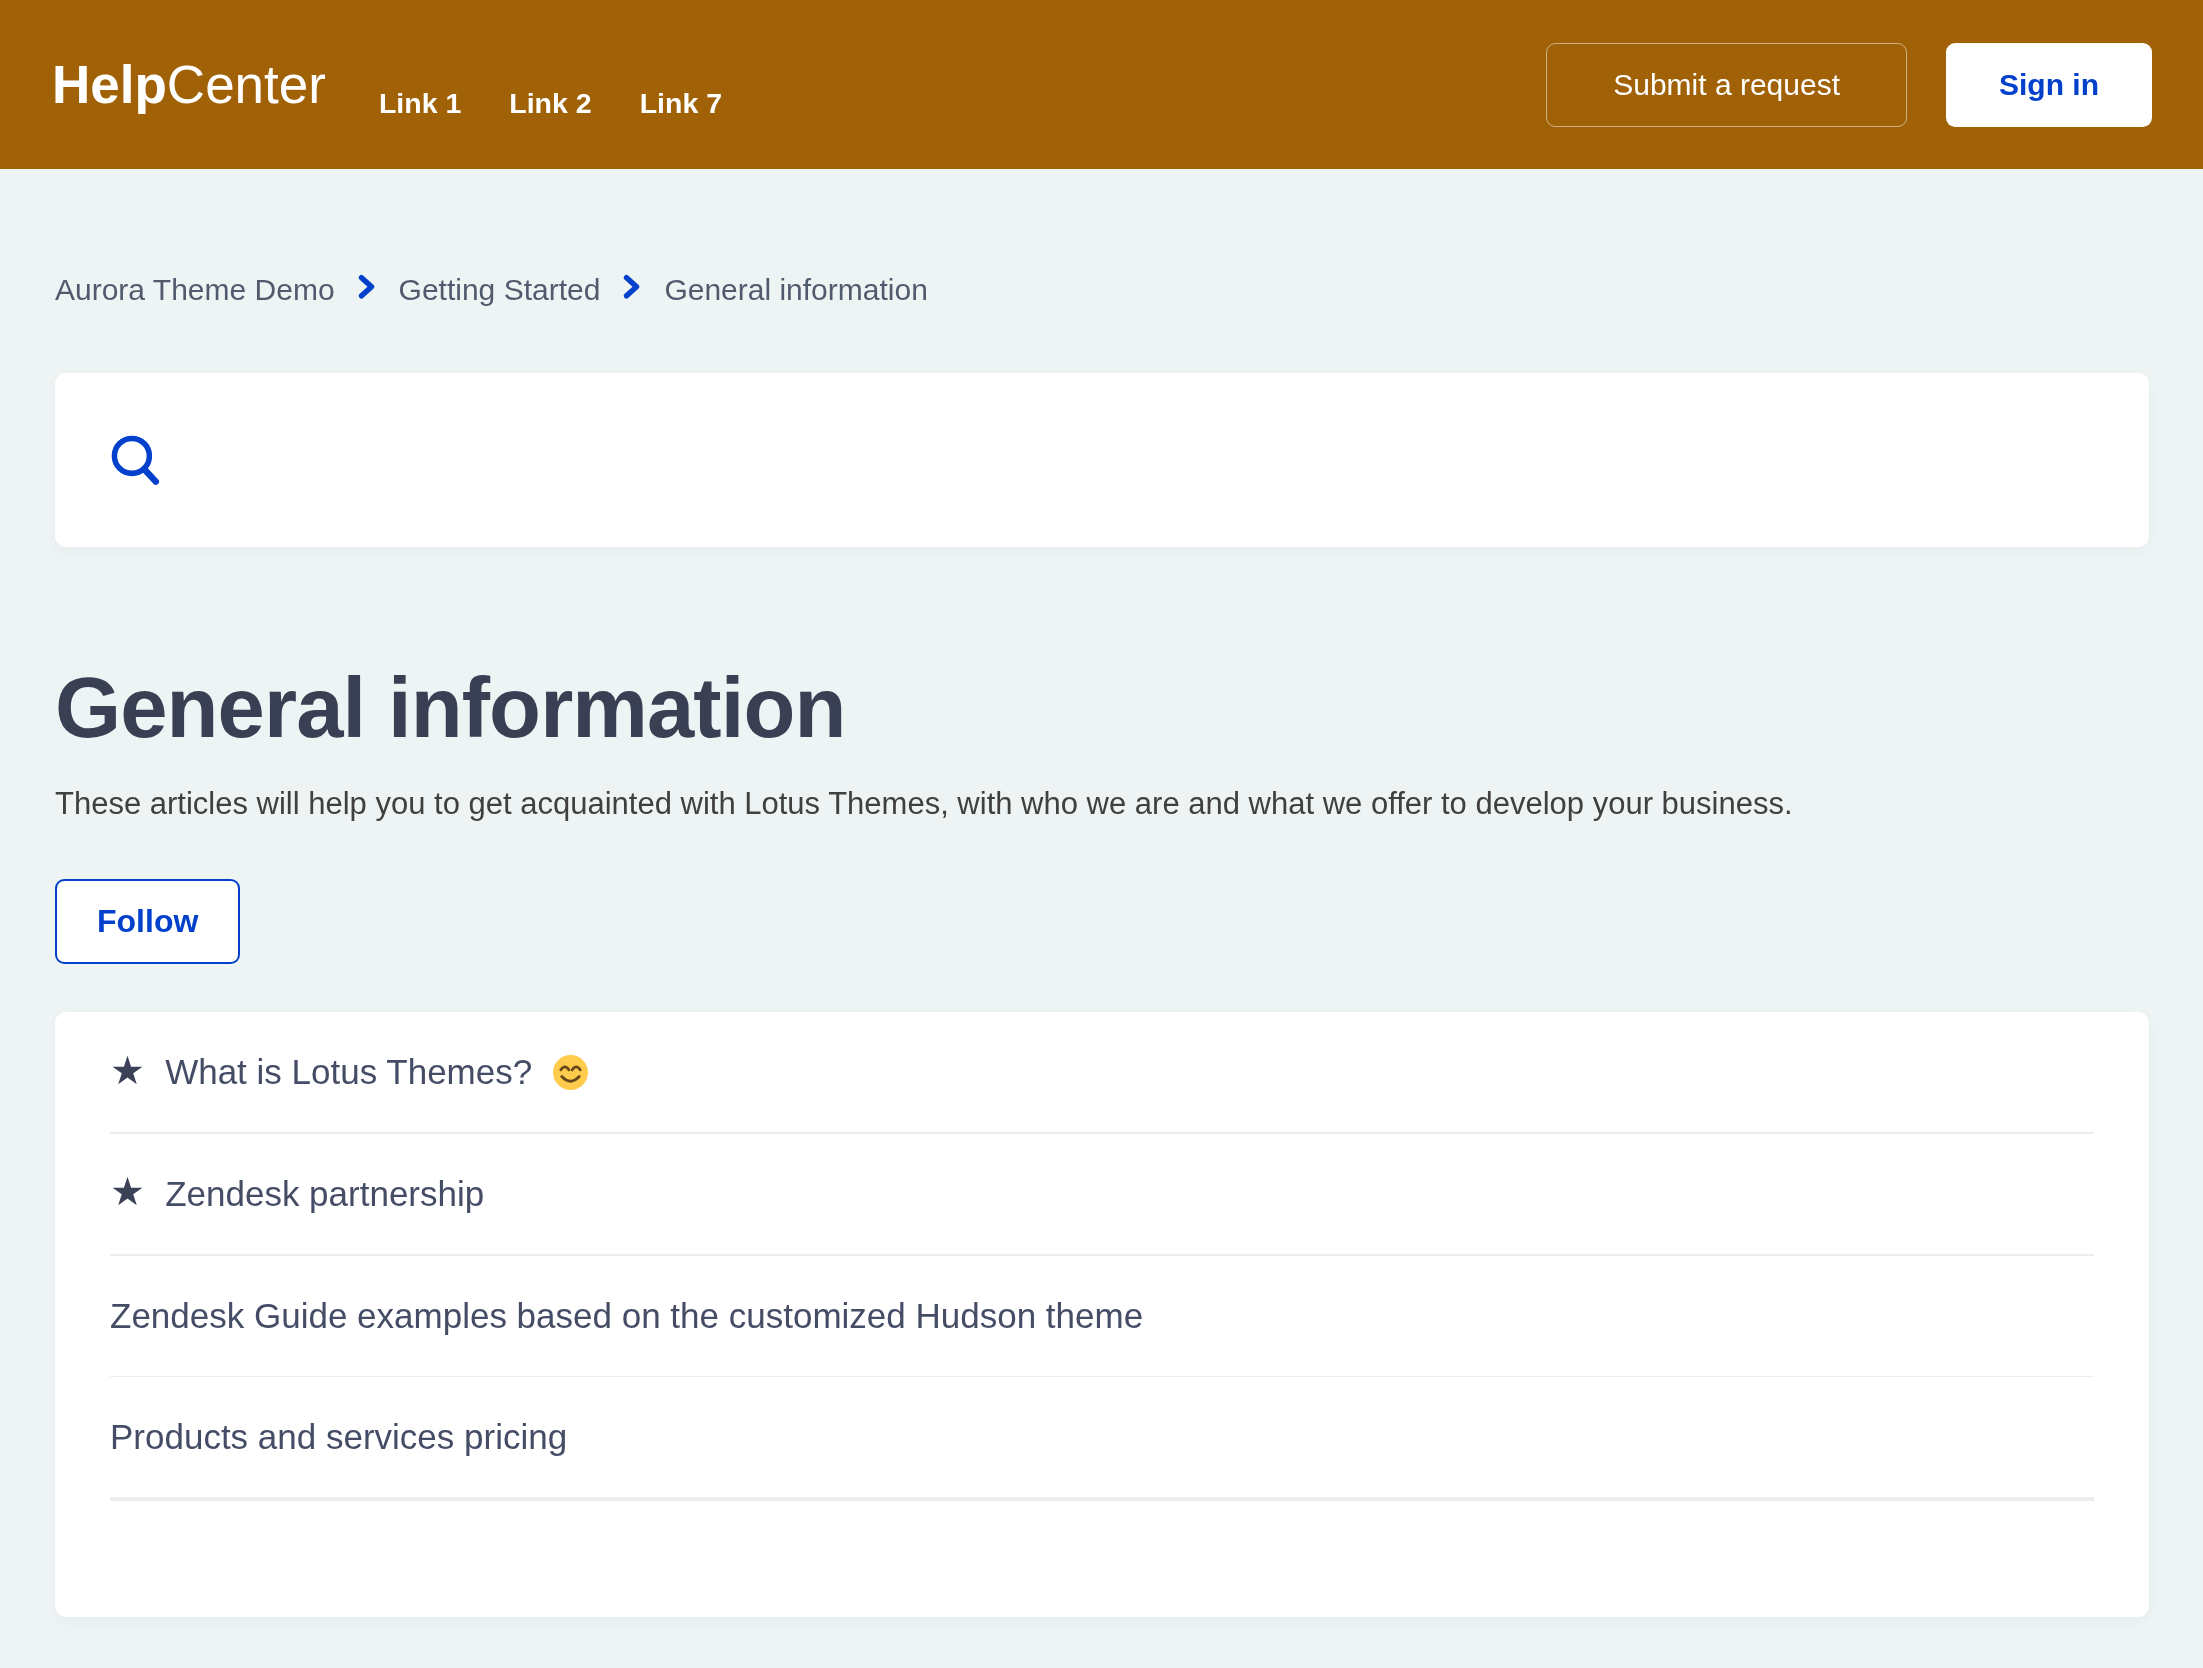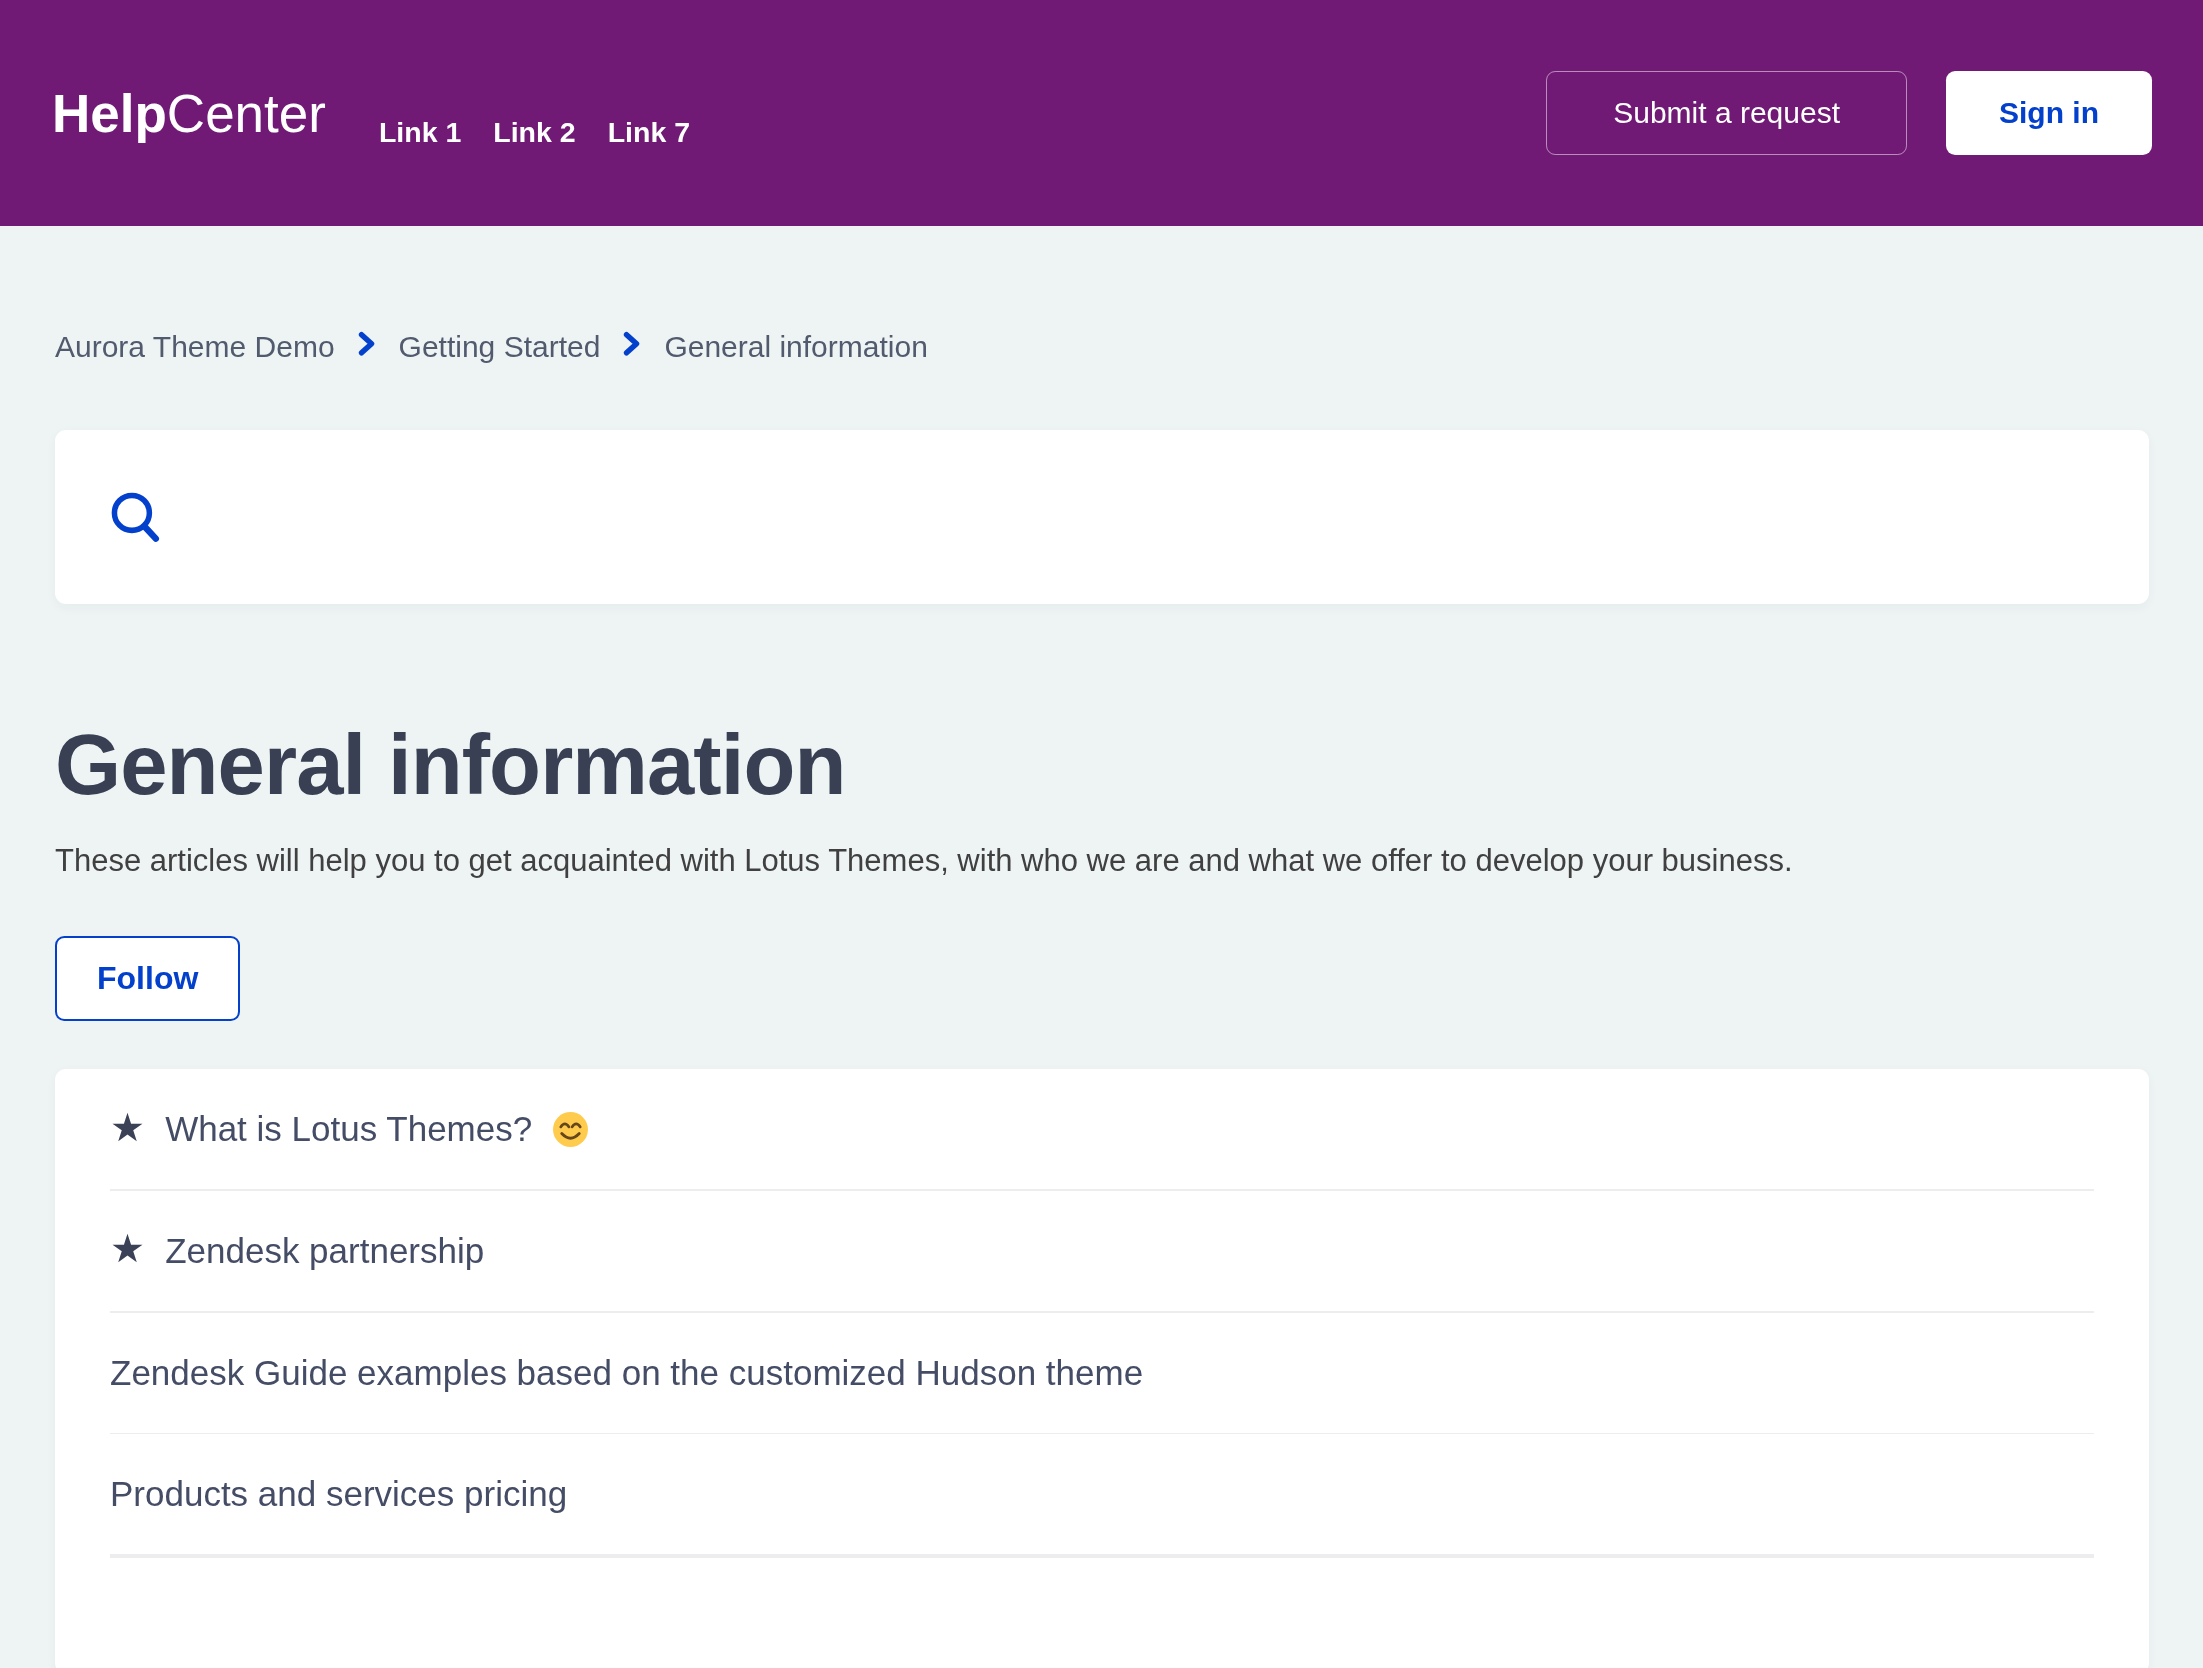--- a/index.html
+++ b/index.html
@@ -5,37 +5,37 @@
   * { box-sizing: border-box; margin: 0; padding: 0; }
   html, body {
     width: 2204px; height: 1669px;
     overflow: hidden;
     background: #eef4f4;
     font-family: "Liberation Sans", sans-serif;
   }
 
   
   .site-header {
-    height: 226px;
-    background: #701a75;
+    height: 169px;
+    background: #a16207;
     display: flex;
     align-items: center;
     padding: 0 52px;
   }
   .logo {
     font-size: 53px;
     color: #ffffff;
     white-space: nowrap;
     cursor: pointer;
   }
   .logo .logo-bold { font-weight: 800; }
   .logo .logo-light { font-weight: 300; }
   .top-nav {
     display: flex;
-    gap: 32px;
+    gap: 48px;
     margin-left: 53px;
     margin-top: 38px;
   }
   .top-nav a {
     color: #ffffff;
     text-decoration: none;
     font-size: 28.5px;
     font-weight: 700;
     cursor: pointer;
   }

